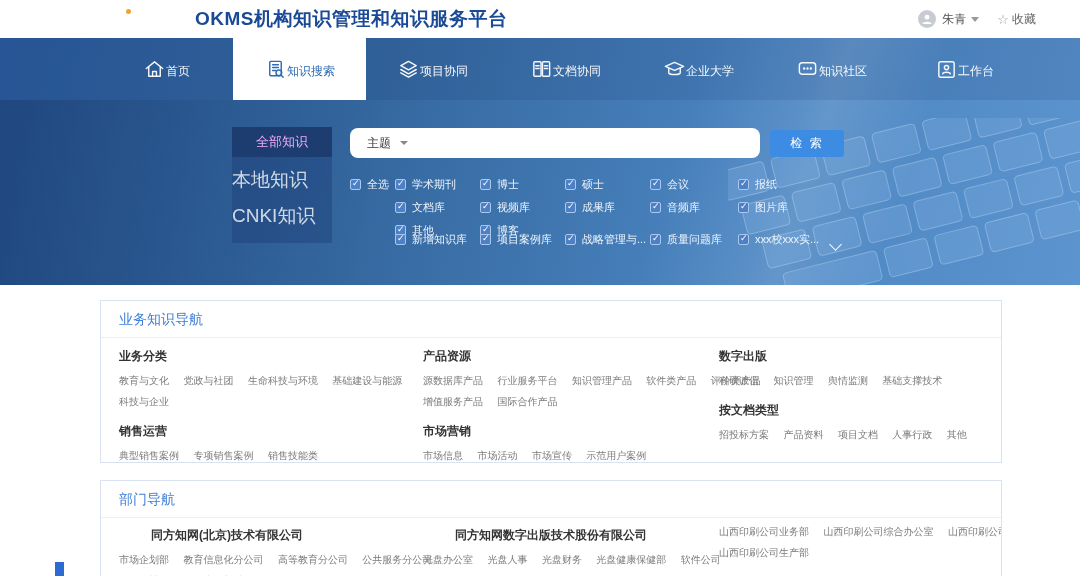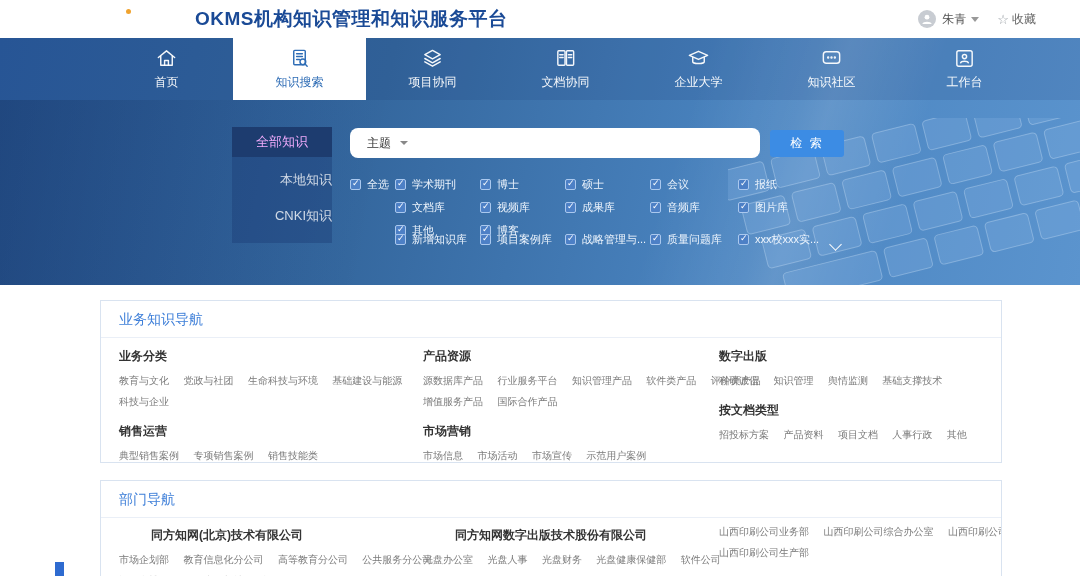--- a/index.html
+++ b/index.html
@@ -21,31 +21,31 @@
   .hero { position:absolute; top:38px; left:0; width:100%; height:247px; overflow:hidden;
           background:linear-gradient(102deg,#2b5c9d 0%,#35689f 35%,#4a84c0 68%,#5b94ce 100%); }
   .hero-shade { position:absolute; left:0; top:62px; width:46%; height:100%;
           background:linear-gradient(100deg,rgba(14,37,78,.38),rgba(14,37,78,0) 72%); }
   .hero-beam { position:absolute; right:16%; top:-20px; width:240px; height:130%; transform:skewX(-18deg);
           background:linear-gradient(90deg,rgba(255,255,255,0) 0%,rgba(255,255,255,.08) 45%,rgba(255,255,255,.13) 58%,rgba(255,255,255,0) 100%); }
   .kb { position:absolute; right:-18px; bottom:-8px; }
 
   .nav-strip { position:absolute; top:0; left:0; width:100%; height:62px; background:rgba(16,45,95,.12); }
   .nav { position:absolute; top:0; left:100px; width:931px; height:62px; display:flex; }
-  .nav-item { width:133px; height:62px; display:flex; flex-direction:column; align-items:center; justify-content:center;
+  .nav-item { width:133px; height:62px; display:flex; flex-direction:row; align-items:center; justify-content:center;
           color:rgba(255,255,255,.95); cursor:pointer;font-family:Liberation Mono, monospace; }
   .nav-item svg { display:block; }
   .nav-item .nav-label { font-size:12px; margin-top:4px; }
   .nav-item.active { background:#fff; color:#2e6cb5; }
 
   
   .scope-active { position:absolute; left:232px; top:89px; width:100px; height:30px; background:#1d3c6f;
           color:#f0abfc; font-size:13px; line-height:30px; text-align:center; cursor:pointer; }
   .scope-panel { position:absolute; left:232px; top:119px; width:100px; height:86px; background:rgba(28,62,120,.45); padding-top:5px; }
-  .scope-item { height:36px; line-height:36px; text-align:right; color:rgba(255,255,255,.78); font-size:13px; cursor:pointer; }
+  .scope-item { height:36px; line-height:36px; text-align:left; color:rgba(255,255,255,.78); font-size:19px; cursor:pointer; }
 
   
   .search-wrap { position:absolute; left:350px; top:90px; width:410px; height:30px; background:#fff; border-radius:8px; }
   .field-selector { position:absolute; left:17px; top:0; height:30px; display:flex; align-items:center; cursor:pointer; }
   .field-selector .fs-label { font-size:12px; color:#333; }
   .fs-caret { width:0; height:0; border-left:4px solid transparent; border-right:4px solid transparent; border-top:4px solid #888; margin-left:9px; }
   .search-input { position:absolute; left:78px; top:0; width:324px; height:30px; border:none; outline:none; background:transparent; font-size:12px; color:#333; }
   .search-btn { position:absolute; left:770px; top:92px; width:74px; height:27px; background:#3c8ce4; border:none; border-radius:3px;
           color:#fff; font-size:12px; letter-spacing:2px; cursor:pointer; }
 

